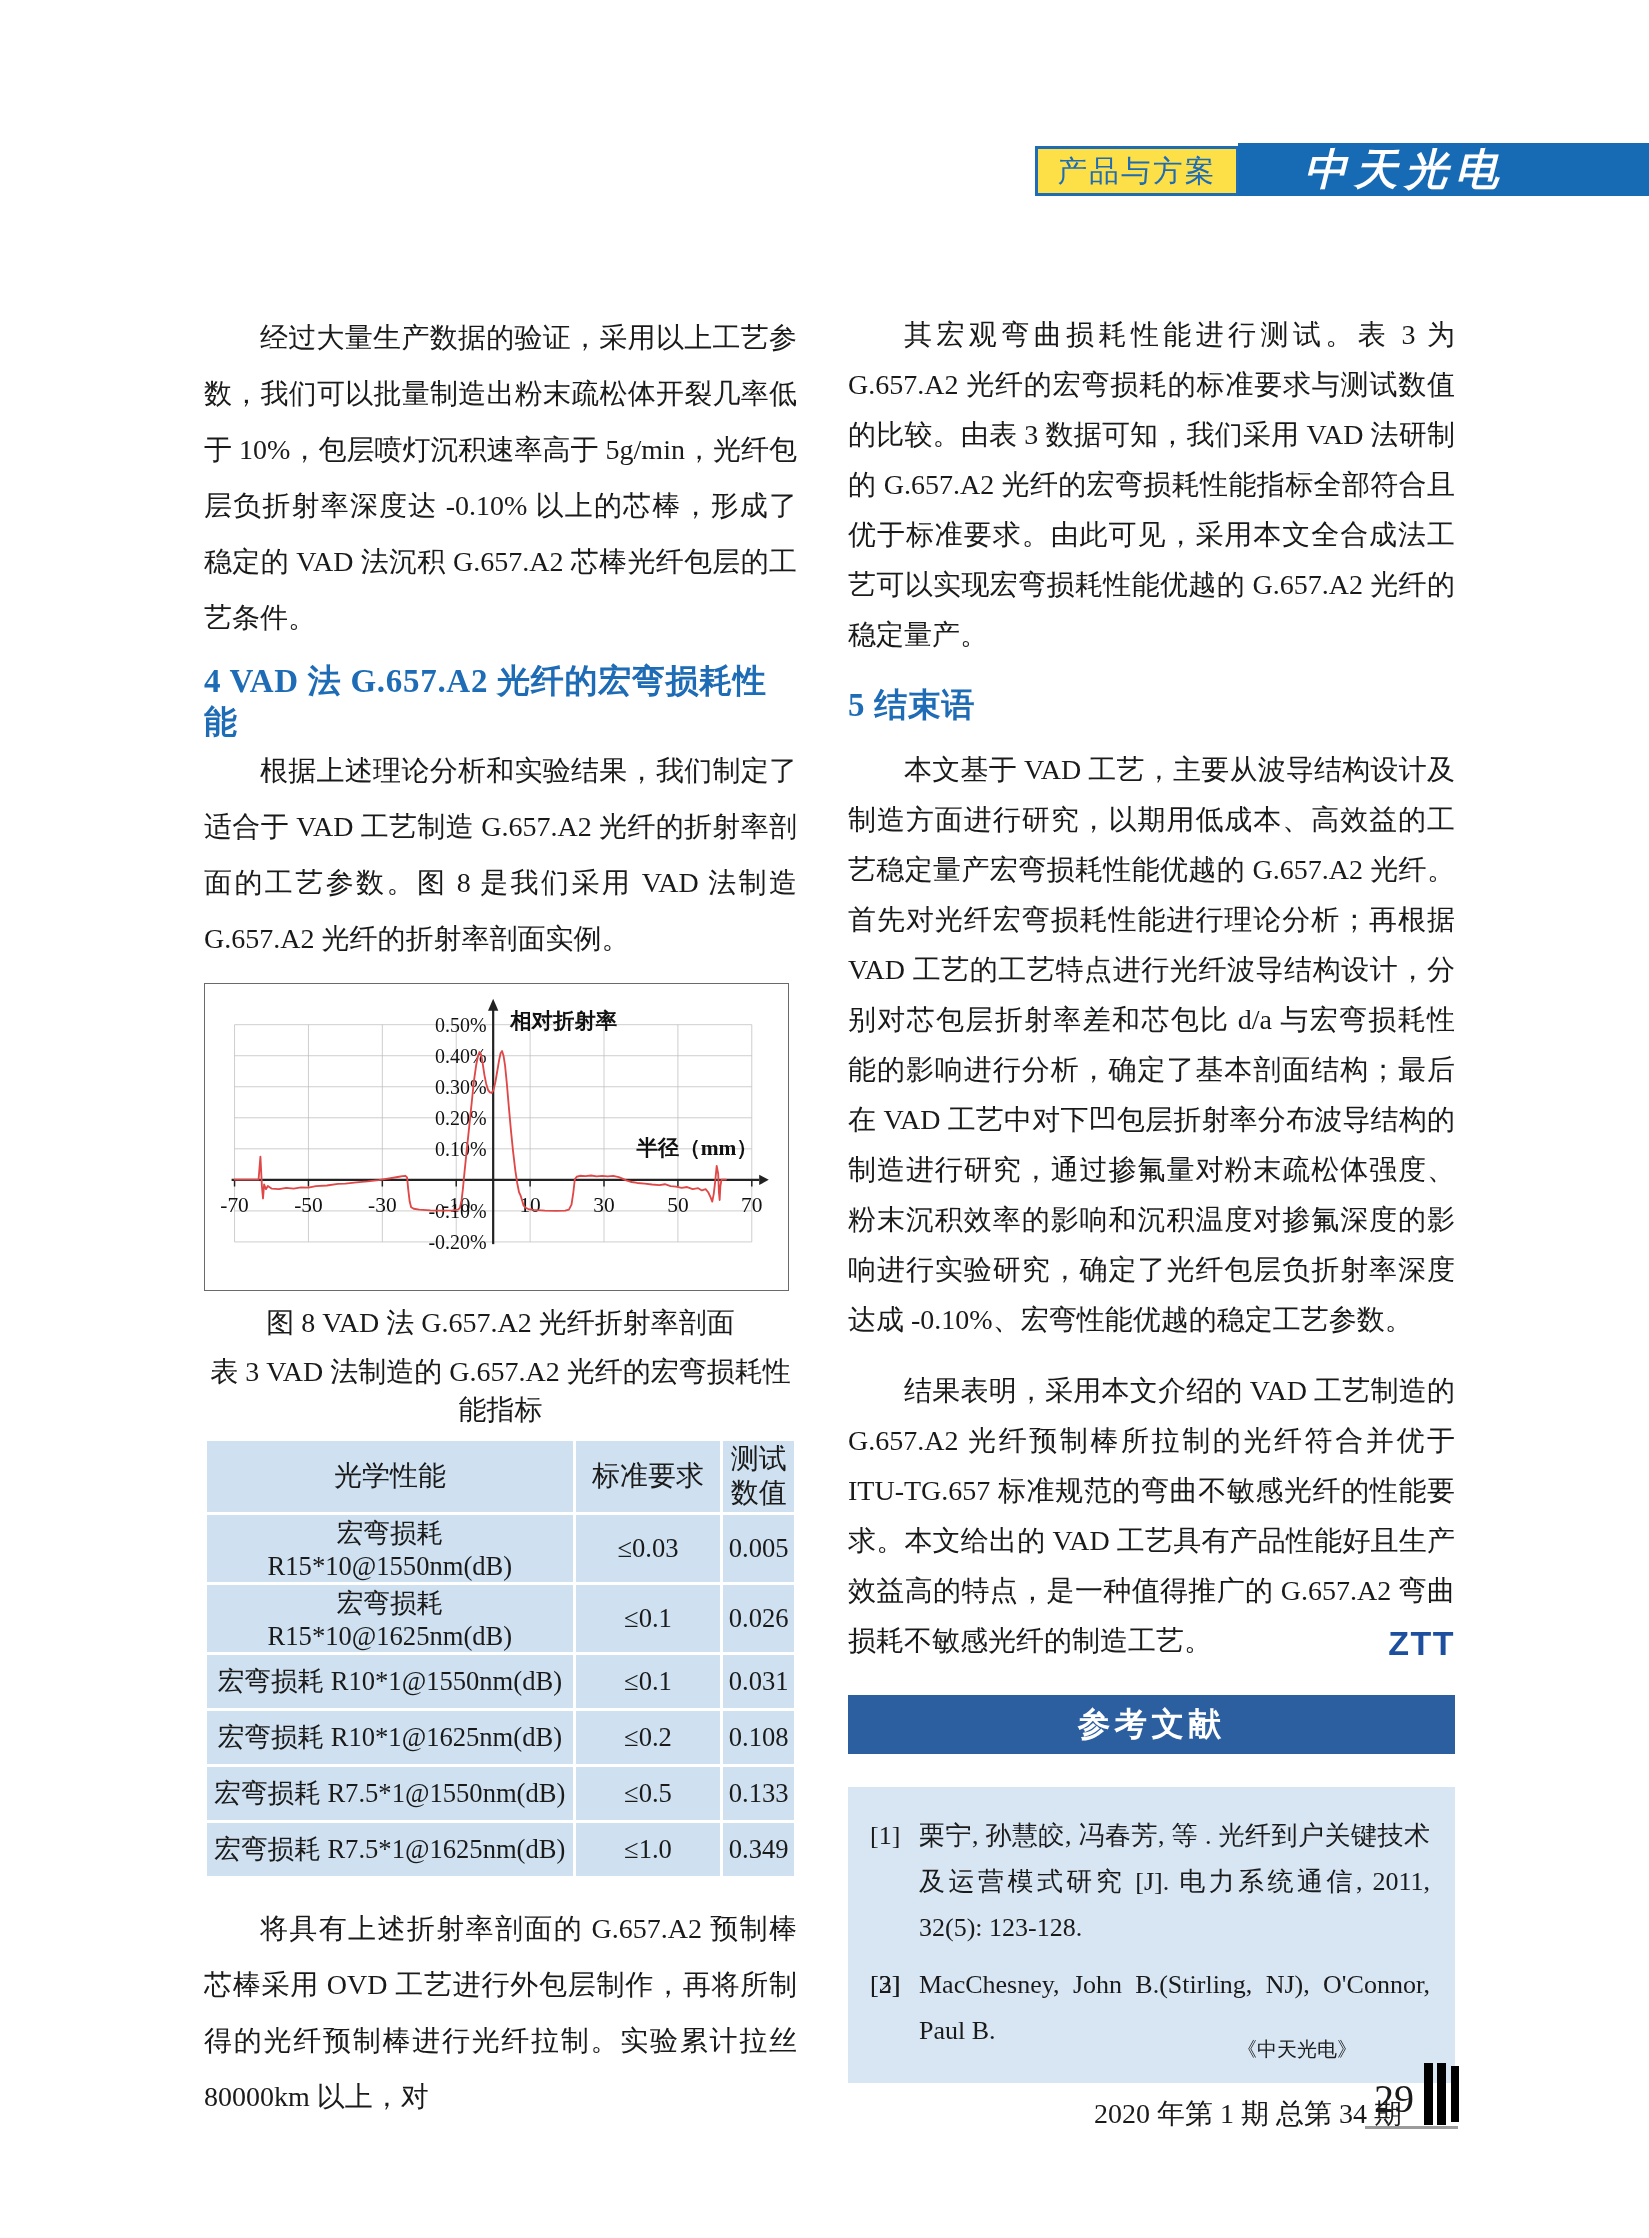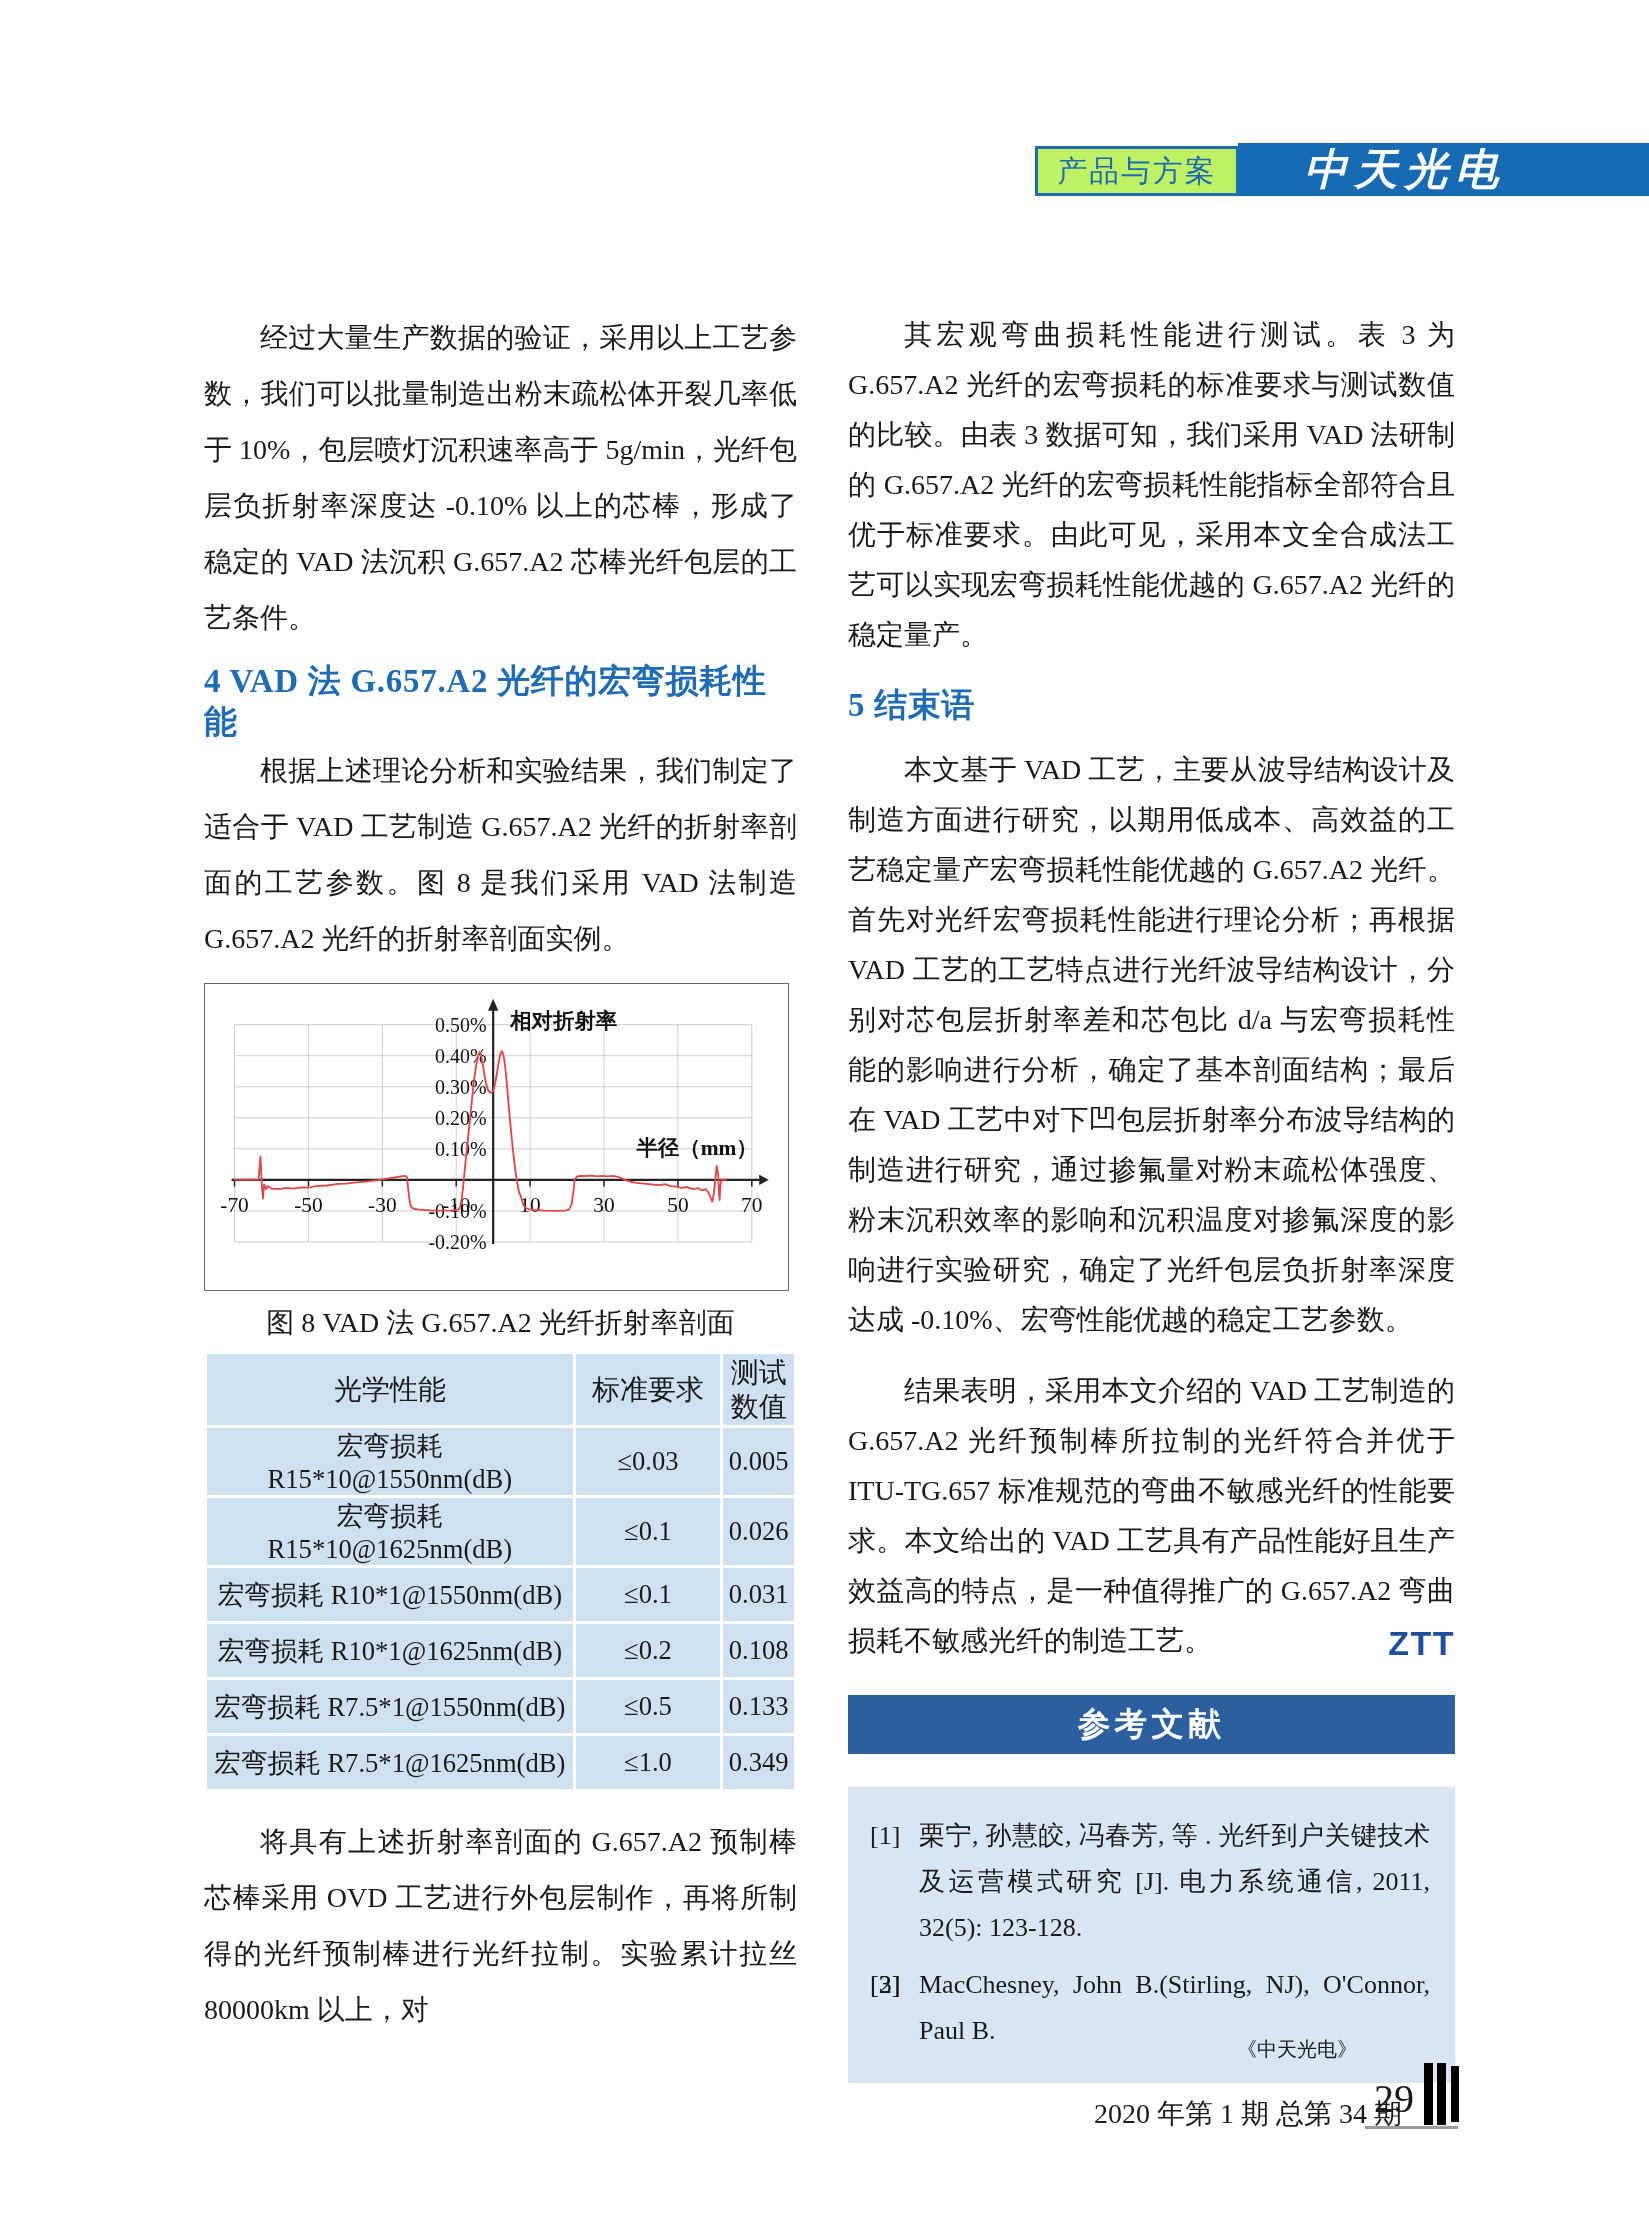--- a/index.html
+++ b/index.html
@@ -7,21 +7,21 @@
     position:relative;
     width:1649px;height:2239px;
     background:#fff;
     font-family:"Liberation Serif","DejaVu Serif",serif;
     color:var(--text_color);
     overflow:hidden;
   }
   
   .tag-box{
     position:absolute;left:1035px;top:146px;width:198px;height:44px;
-    background:#bef264;border:3px solid var(--accent_blue);
+    background:#fde047;border:3px solid var(--accent_blue);
     display:flex;align-items:center;justify-content:center;
     font-size:29.6px;color:var(--accent_blue);letter-spacing:2.2px;
     font-family:"Liberation Sans","DejaVu Sans",sans-serif;
   }
   .banner{
     position:absolute;left:1238px;top:143px;width:412px;height:53px;
     background:var(--banner_blue);
     display:flex;align-items:center;
   }
   .brand{
@@ -161,20 +161,21 @@
           <text x="440" y="308" text-anchor="middle" font-size="29" fill="#111">10</text>
           <text x="540" y="308" text-anchor="middle" font-size="29" fill="#111">30</text>
           <text x="640" y="308" text-anchor="middle" font-size="29" fill="#111">50</text>
           <text x="740" y="308" text-anchor="middle" font-size="29" fill="#111">70</text>
           <text x="413" y="60" font-size="29" font-weight="bold" fill="#111">相对折射率</text>
           <text x="748" y="231" text-anchor="end" font-size="29" font-weight="bold" fill="#111">半径（mm）</text>
           <polyline points="40.0,264.6 72.5,264.6 75.0,233.5 77.0,273.4 78.5,290.2 80.0,271.3 82.5,277.6 85.0,273.4 90.0,276.8 100.0,277.6 110.0,275.9 120.0,276.8 130.0,275.1 140.0,275.5 150.0,273.4 165.0,272.6 180.0,270.5 190.0,270.0 205.0,268.4 220.0,267.1 235.0,265.4 245.0,263.7 255.0,262.1 262.5,260.8 267.5,260.0 271.0,259.5 273.5,261.6 275.0,277.6 277.0,294.4 279.0,302.0 282.5,304.1 290.0,305.3 305.0,306.2 320.0,306.6 335.0,306.2 342.5,305.3 345.0,302.8 347.0,294.4 349.0,277.6 351.0,256.6 354.0,227.2 357.5,193.6 361.0,160.0 364.0,130.6 367.0,109.6 369.5,97.0 371.5,92.0 373.5,94.9 375.5,105.4 378.0,122.2 380.5,134.8 383.0,143.2 385.5,146.6 388.0,147.4 390.5,143.2 393.0,132.7 395.5,118.0 398.0,103.3 400.0,93.6 402.0,90.7 404.0,97.0 406.0,109.6 408.5,134.8 411.0,164.2 414.0,197.8 417.0,227.2 420.0,252.4 422.5,269.2 425.0,281.8 427.0,286.0 429.0,292.3 431.0,299.4 434.0,302.8 437.5,304.5 445.0,305.7 460.0,306.6 475.0,307.0 487.5,306.6 492.5,305.3 496.0,298.6 498.5,281.8 500.5,264.2 503.0,260.8 507.5,259.5 515.0,260.0 522.5,259.1 530.0,260.4 537.5,259.5 545.0,260.4 552.5,259.5 560.0,261.2 565.0,263.3 570.0,265.8 577.5,267.9 585.0,269.2 595.0,270.0 605.0,271.3 615.0,272.1 622.5,270.9 630.0,273.4 637.5,274.2 645.0,275.9 652.5,274.7 660.0,277.6 667.5,276.3 672.5,279.3 677.5,277.6 681.0,281.8 684.0,288.1 686.5,294.4 688.5,283.9 690.5,267.1 692.5,246.1 694.5,256.6 695.5,281.8 696.5,292.3 697.5,273.4 699.0,264.6 705.0,264.6" fill="none" stroke="#e04848" stroke-width="2.5" stroke-linejoin="round" stroke-linecap="round"></polyline>
         </svg>
     </div>
     <div class="fig-caption">图 8 VAD 法 G.657.A2 光纤折射率剖面</div>
+    <div class="tbl-title">表 3 VAD 法制造的 G.657.A2 光纤的宏弯损耗性能指标</div>
 
     <table class="perf">
       <colgroup>
           <col style="width:62.5%">
           <col style="width:25%">
           <col style="width:12.5%">
         </colgroup>
       <thead>
         <tr>
           <th>光学性能</th>

